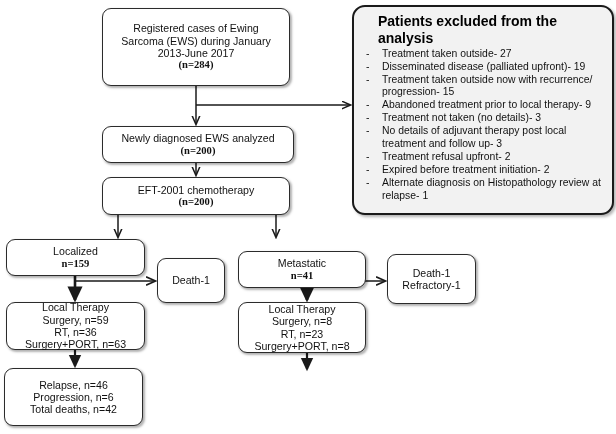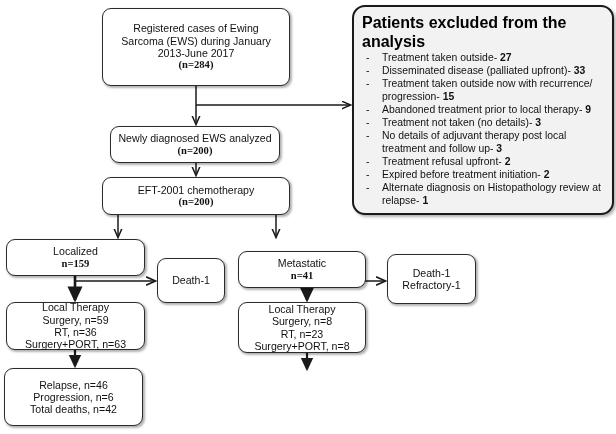--- a/index.html
+++ b/index.html
@@ -52,44 +52,44 @@
     width: 262px;
     height: 210px;
     border: 2.6px solid #1a1a1a;
     border-radius: 13px;
     background: #f2f2f2;
     box-shadow: 2px 2px 3px rgba(0,0,0,0.30);
     padding: 6px 6px 4px 8px;
     z-index: 3;
   }
   #exclusion .ex-title {
-    font-size: 16px;
+    font-size: 14px;
     font-weight: bold;
     color: #000;
-    margin: 0 0 1px 0;
+    margin: 0 0 1px 16px;
     line-height: 1.2;
   }
   #exclusion ul {
     list-style: none;
     margin: 0;
     padding: 0;
   }
   #exclusion li {
     position: relative;
     font-size: 10.4px;
     line-height: 1.245;
     padding-left: 20px;
     color: #111;
   }
   #exclusion li .dash {
     position: absolute;
     left: 4px;
     top: 0;
   }
-  #exclusion li .cnt { font-weight: bold; }
+  #exclusion li .cnt { font-weight: normal; }
 
   
   #wires {
     position: absolute;
     left: 0; top: 0;
     width: 616px;
     height: 434px;
     z-index: 1;
     pointer-events: none;
   }
@@ -127,21 +127,21 @@
     <path d="M307,353 L307,369" stroke="#1a1a1a" stroke-width="2.2" fill="none" marker-end="url(#ahFull)"></path>
   </svg>
 
   <div class="box" id="bx-registered" style="left:102px; top:8px; width:188px; height:78px;">
     <span class="ln">Registered cases of Ewing</span>
     <span class="ln">Sarcoma (EWS) during January</span>
     <span class="ln">2013-June 2017</span>
     <span class="ln bold">(n=284)</span>
   </div>
 
-  <div class="box" id="bx-analyzed" style="left:110px; top:126px; width:170px; height:37px;">
+  <div class="box" id="bx-analyzed" style="left:102px; top:126px; width:192px; height:37px;">
     <span class="ln">Newly diagnosed EWS analyzed</span>
     <span class="ln bold">(n=200)</span>
   </div>
 
   <div class="box" id="bx-chemo" style="left:102px; top:177px; width:188px; height:38px;">
     <span class="ln">EFT-2001 chemotherapy</span>
     <span class="ln bold">(n=200)</span>
   </div>
 
   <div class="box" id="bx-localized" style="left:6px; top:239px; width:139px; height:37px;">
@@ -181,21 +181,21 @@
     <span class="ln">Relapse, n=46</span>
     <span class="ln">Progression, n=6</span>
     <span class="ln">Total deaths, n=42</span>
   </div>
 
 
   <div id="exclusion">
     <div class="ex-title">Patients excluded from the analysis</div>
     <ul id="ex-list">
         <li><span class="dash">-</span><span>Treatment taken outside- </span><span class="cnt">27</span></li>
-        <li><span class="dash">-</span><span>Disseminated disease (palliated upfront)- </span><span class="cnt">33</span></li>
+        <li><span class="dash">-</span><span>Disseminated disease (palliated upfront)- </span><span class="cnt">19</span></li>
         <li><span class="dash">-</span><span>Treatment taken outside now with recurrence/   progression- </span><span class="cnt">15</span></li>
         <li><span class="dash">-</span><span>Abandoned treatment prior to local therapy- </span><span class="cnt">9</span></li>
         <li><span class="dash">-</span><span>Treatment not taken (no details)- </span><span class="cnt">3</span></li>
         <li><span class="dash">-</span><span>No details of adjuvant therapy post local treatment and follow up- </span><span class="cnt">3</span></li>
         <li><span class="dash">-</span><span>Treatment refusal upfront- </span><span class="cnt">2</span></li>
         <li><span class="dash">-</span><span>Expired before treatment initiation- </span><span class="cnt">2</span></li>
         <li><span class="dash">-</span><span>Alternate diagnosis on Histopathology review at relapse- </span><span class="cnt">1</span></li>
       </ul>
   </div>
 

